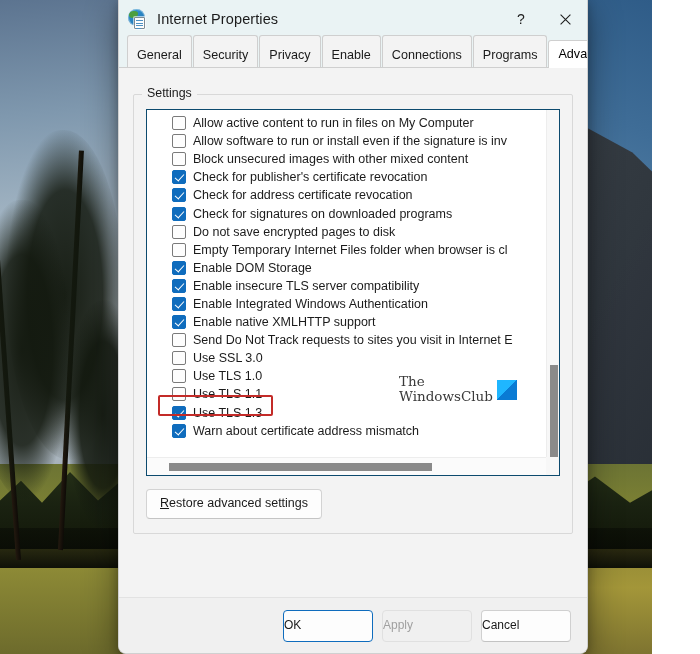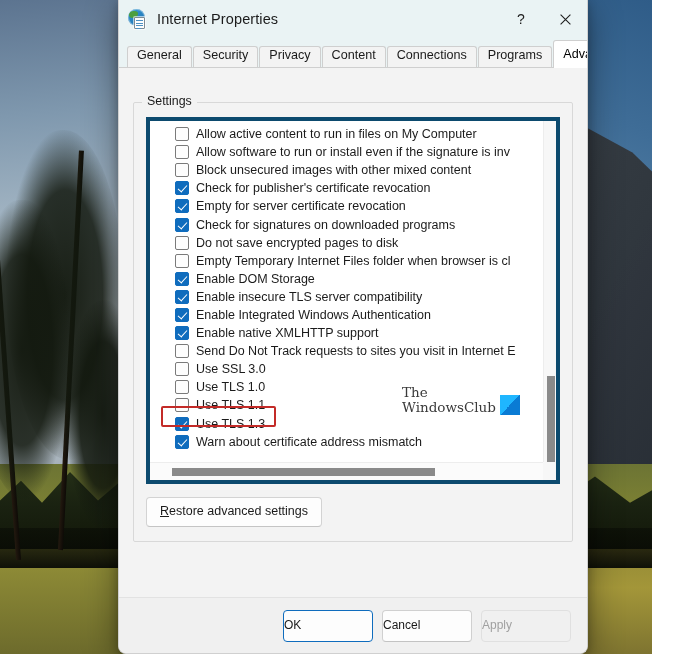--- a/index.html
+++ b/index.html
@@ -163,21 +163,21 @@
     background: #eaf3f4;
     position: relative;
   }
   .tabstrip::after {
     content: ""; position: absolute; left: 0; right: 0; bottom: 0;
     height: 1px; background: #cfcfcf;
   }
   .tab {
     font-size: 12.6px;
     color: #1a1a1a;
-    padding: 0 9px 5px 9px;
+    padding: 11px 9px 5px 9px;
     border: 1px solid #cfcfcf;
     border-bottom: none;
     background: #f3f3f3;
     margin-right: 1px;
     border-radius: 3px 3px 0 0;
     position: relative;
     line-height: 16px;
     cursor: default;
     white-space: nowrap;
   }
@@ -196,41 +196,41 @@
     display: flex;
     flex-direction: column;
     min-height: 0;
   }
 
   
   .groupbox {
     position: relative;
     border: 1px solid #d8d8d8;
     border-radius: 2px;
-    margin-top: 24px;
+    margin-top: 16px;
     padding: 14px 12px 14px 12px;
     flex: none;
     height: 440px;
     display: flex;
     flex-direction: column;
   }
   .group-legend {
     position: absolute;
     top: -9px; left: 8px;
     background: #f3f3f3;
     padding: 0 5px;
     font-size: 12.4px;
     color: #1a1a1a;
   }
 
   .listwrap {
     flex: 1;
     position: relative;
     background: #ffffff;
-    border: 4px solid #0c4a6e;
+    border: 1px solid #0c4a6e;
     display: flex;
     flex-direction: column;
     min-height: 0;
     overflow: hidden;
   }
   .listviewport {
     position: absolute;
     left: 0; top: 0; right: 13px; bottom: 18px;
     overflow: hidden;
     background: #fff;
@@ -275,21 +275,21 @@
     line-height: 16px;
   }
 
   
   .watermark {
     position: absolute;
     left: 248px; top: 262px;
     background: #ffffff;
     padding: 2px 4px;
     display: flex;
-    align-items: flex-end;
+    align-items: center;
     z-index: 4;
     pointer-events: none;
   }
   .wm-text {
     font-size: 13.5px;
     color: #3a3a3a;
     line-height: 15px;
     font-family: "DejaVu Serif", serif;
   }
   .wm-logo {
@@ -446,21 +446,21 @@
             <path d="M0.6 0.6 L10.4 10.4 M10.4 0.6 L0.6 10.4" stroke="currentColor" stroke-width="1.1" fill="none"></path>
           </svg>
         </div>
       </div>
     </div>
 
     <div class="tabstrip">
       <div class="tab">General</div>
       <div class="tab">Security</div>
       <div class="tab">Privacy</div>
-      <div class="tab">Content</div>
+      <div class="tab">Enable</div>
       <div class="tab">Connections</div>
       <div class="tab">Programs</div>
       <div class="tab active">Advanced</div>
     </div>
 
     <div class="tabbody">
 
       <div class="groupbox">
         <div class="group-legend">Settings</div>
 
@@ -479,21 +479,21 @@
                 <div class="srow">
                   <span class="cb"></span>
                   <span class="slabel">Block unsecured images with other mixed content</span>
                 </div>
                 <div class="srow">
                   <span class="cb checked"></span>
                   <span class="slabel">Check for publisher's certificate revocation</span>
                 </div>
                 <div class="srow">
                   <span class="cb checked"></span>
-                  <span class="slabel">Empty for server certificate revocation</span>
+                  <span class="slabel">Check for address certificate revocation</span>
                 </div>
                 <div class="srow">
                   <span class="cb checked"></span>
                   <span class="slabel">Check for signatures on downloaded programs</span>
                 </div>
                 <div class="srow">
                   <span class="cb"></span>
                   <span class="slabel">Do not save encrypted pages to disk</span>
                 </div>
                 <div class="srow">
@@ -566,18 +566,18 @@
           <div class="btn">
             <u>R</u><span id="restore-rest">estore advanced settings</span>
           </div>
         </div>
       </div>
 
     </div>
 
     <div class="footer">
       <div class="fbtn default">OK</div>
+      <div class="fbtn disabled">Apply</div>
       <div class="fbtn">Cancel</div>
-      <div class="fbtn disabled">Apply</div>
     </div>
 
   </div>
 </div>
 
 </body></html>

